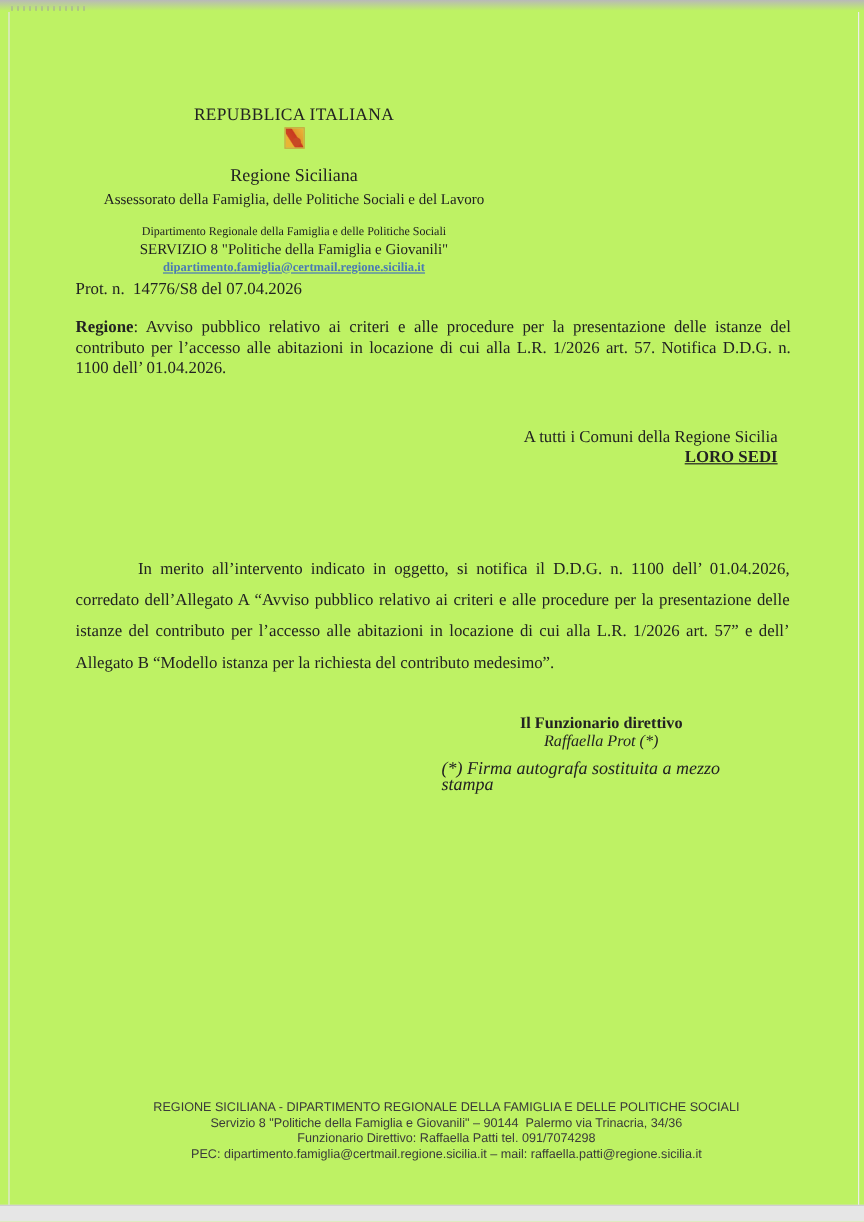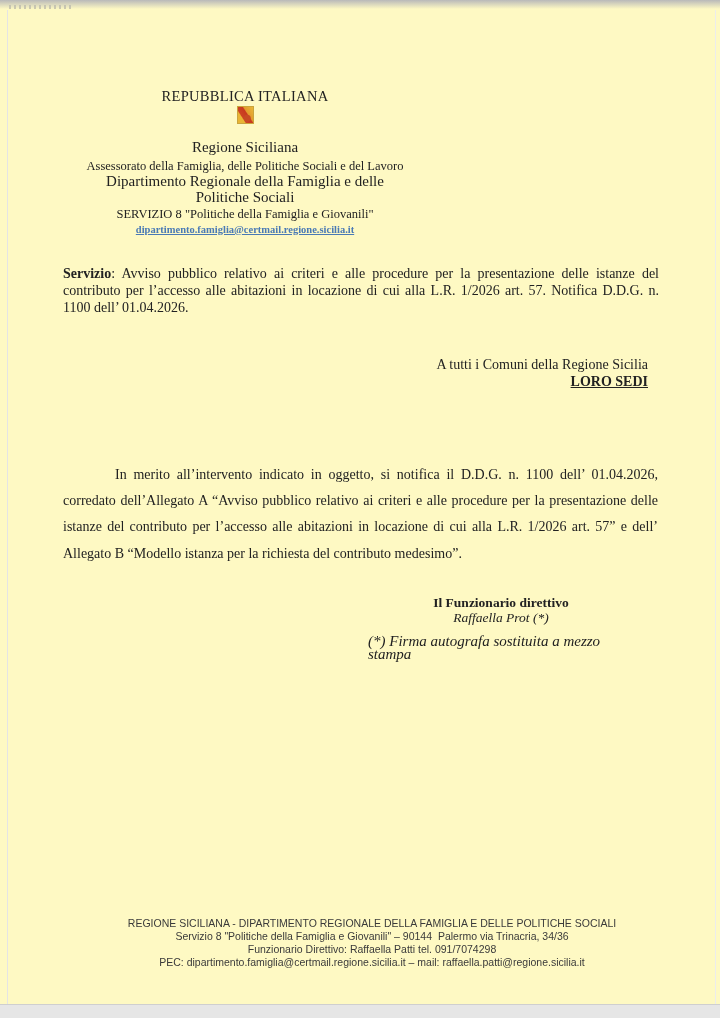--- a/index.html
+++ b/index.html
@@ -1,37 +1,37 @@
 <!DOCTYPE html>
 <html><head>
 <meta charset="utf-8">
 <style>
   html,body{margin:0;padding:0;background:#ededed;}
-  .frame{position:relative;width:720px;height:1018px;background:#fef9c3;overflow:hidden;
+  .frame{position:relative;width:720px;height:1018px;background:#bef264;overflow:hidden;
          font-family:"Liberation Serif","DejaVu Serif",serif;color:#222;}
   
   .edge-top{position:absolute;left:0;top:0;width:720px;height:9px;
             background:linear-gradient(#b9b9b9,rgba(255,255,255,0));pointer-events:none;}
   .edge-bottom{position:absolute;left:0;top:1004px;width:720px;height:14px;
                background:#e6e6e6;border-top:1px solid #cfcfcf;}
   .edge-left{position:absolute;left:7px;top:10px;width:1px;height:994px;background:#e4e4e4;}
   .edge-right{position:absolute;right:4px;top:10px;width:1px;height:994px;background:#ececec;}
   .scan-artifact{position:absolute;left:9px;top:5px;width:64px;height:4px;opacity:.5;
     background:repeating-linear-gradient(90deg,#9a9a9a 0 2px,transparent 2px 5px);}
 
   
   .header{position:absolute;left:85px;top:89px;width:320px;text-align:center;line-height:1.05;}
   .hdr-republic{font-size:14.5px;letter-spacing:.3px;}
   .emblem{width:17px;height:18px;margin:2px auto 1px auto;border:1px solid #caa43c;box-sizing:border-box;
     background:
       radial-gradient(circle at 62% 70%, #c74a24 0 3px, rgba(0,0,0,0) 4px),
       linear-gradient(57deg,#e9b534 28%,#cd4423 33%,#c8391f 58%,#e29a2c 63%,#eab839 100%);}
   .hdr-region{font-size:15px;margin-top:16px;}
   .hdr-assessorato{font-size:12.5px;margin-top:4px;}
-  .hdr-dipartimento{font-size:15px;margin-top:1px;}
+  .hdr-dipartimento{font-size:10px;margin-top:16px;}
   .hdr-servizio{font-size:12.5px;margin-top:2px;}
   .hdr-email{font-size:10.5px;margin-top:3px;}
   .hdr-email a{color:#4a7ab5;text-decoration:underline;font-weight:bold;}
 
   .prot{position:absolute;left:63px;top:234px;font-size:14px;}
 
   .subject{position:absolute;left:63px;top:265px;width:596px;font-size:14px;
            line-height:17.2px;text-align:justify;}
   .subject .lbl{font-weight:bold;}
 
@@ -62,23 +62,24 @@
     <div class="emblem"></div>
     <div class="hdr-region">Regione Siciliana</div>
     <div class="hdr-assessorato">Assessorato della Famiglia, delle Politiche Sociali e del Lavoro</div>
     <div class="hdr-dipartimento">Dipartimento Regionale della Famiglia e delle Politiche Sociali</div>
     <div class="hdr-servizio">SERVIZIO 8 "Politiche della Famiglia e Giovanili"</div>
     <div class="hdr-email">
       <a href="#">dipartimento.famiglia@certmail.regione.sicilia.it</a>
     </div>
   </div>
 
+  <div class="prot">Prot. n.&nbsp; 14776/S8 del 07.04.2026</div>
 
   <div class="subject">
-    <span class="lbl">Servizio</span><span>: Avviso pubblico relativo ai criteri e alle procedure per la presentazione delle istanze del contributo per l’accesso alle abitazioni in locazione di cui alla L.R. 1/2026 art. 57. Notifica D.D.G. n. 1100 dell’ 01.04.2026.</span>
+    <span class="lbl">Regione</span><span>: Avviso pubblico relativo ai criteri e alle procedure per la presentazione delle istanze del contributo per l’accesso alle abitazioni in locazione di cui alla L.R. 1/2026 art. 57. Notifica D.D.G. n. 1100 dell’ 01.04.2026.</span>
   </div>
 
   <div class="addressee">
     <div>A tutti i Comuni della Regione Sicilia</div>
     <div class="sedi">LORO SEDI</div>
   </div>
 
   <div class="bodypar">In merito all’intervento indicato in oggetto, si notifica il D.D.G. n. 1100 dell’ 01.04.2026, corredato dell’Allegato A “Avviso pubblico relativo ai criteri e alle procedure per la presentazione delle istanze del contributo per l’accesso alle abitazioni in locazione di cui alla L.R. 1/2026 art. 57” e dell’ Allegato B “Modello istanza per la richiesta del contributo medesimo”.</div>
 
   <div class="signature">

